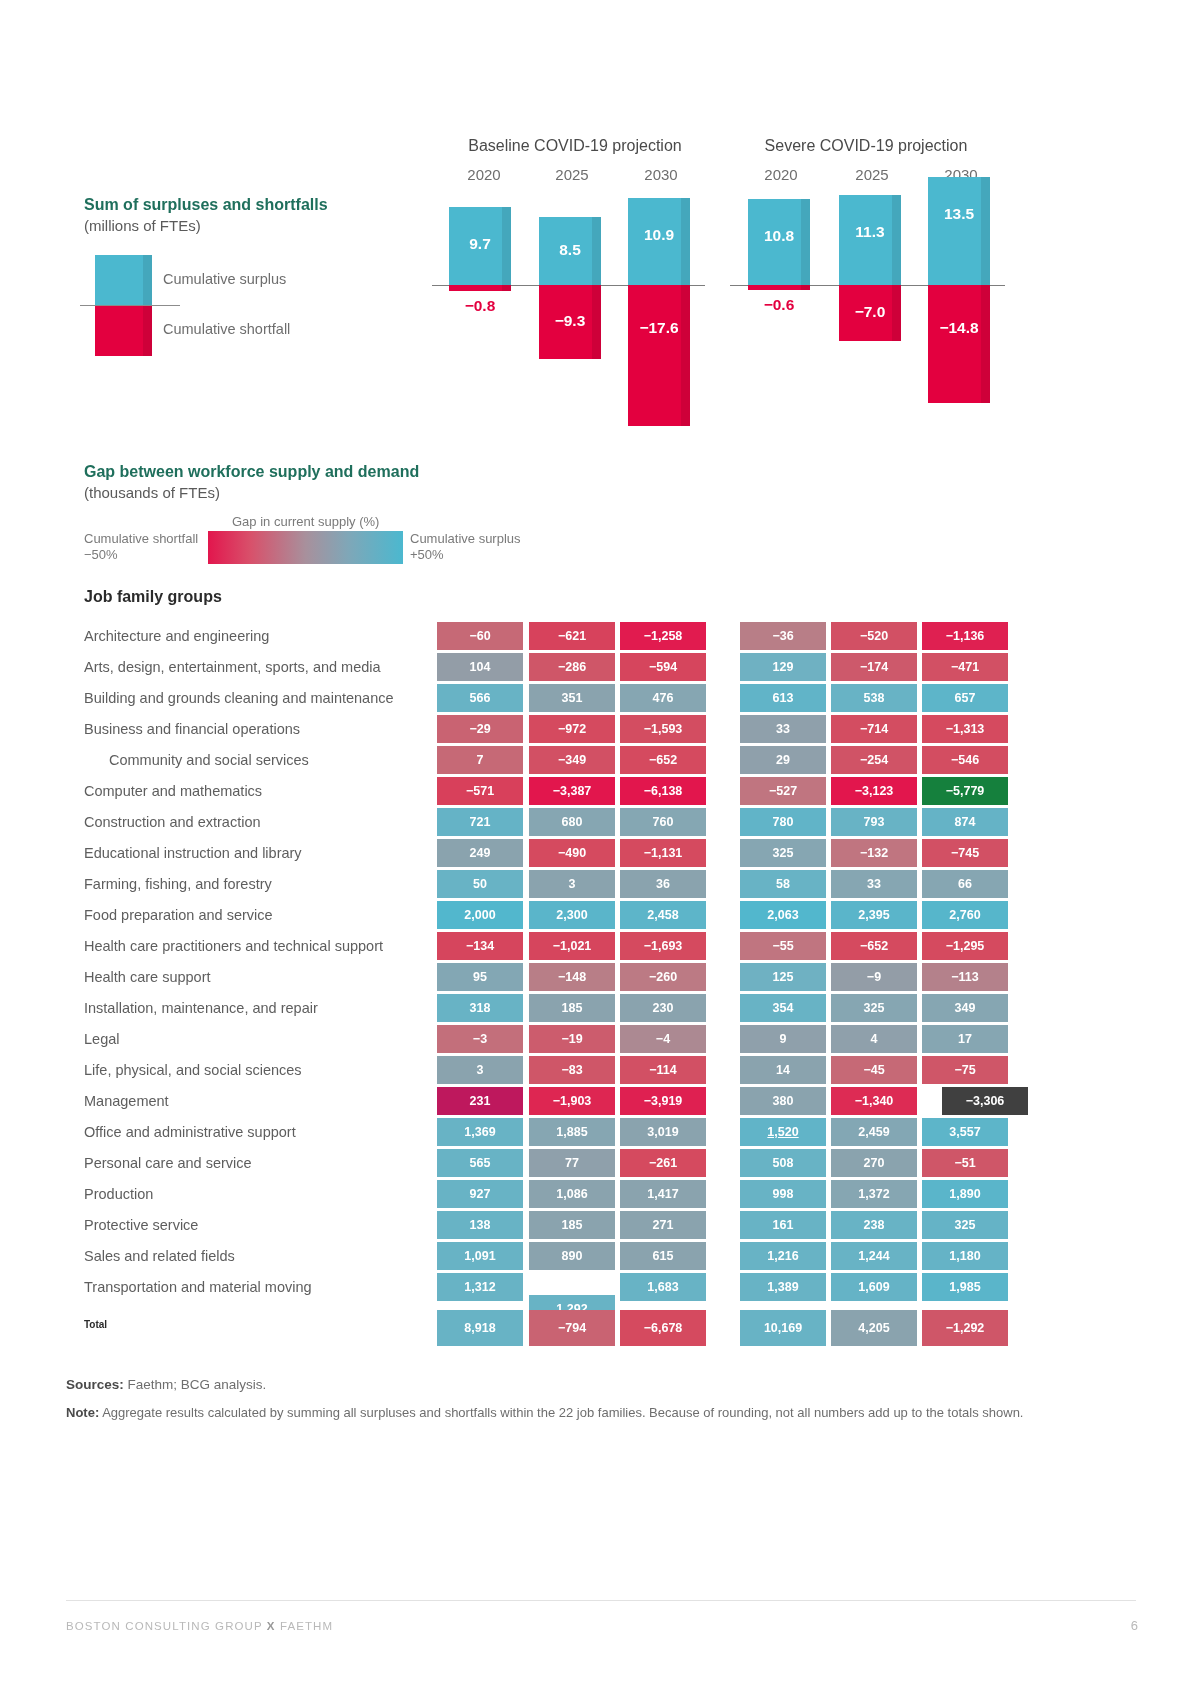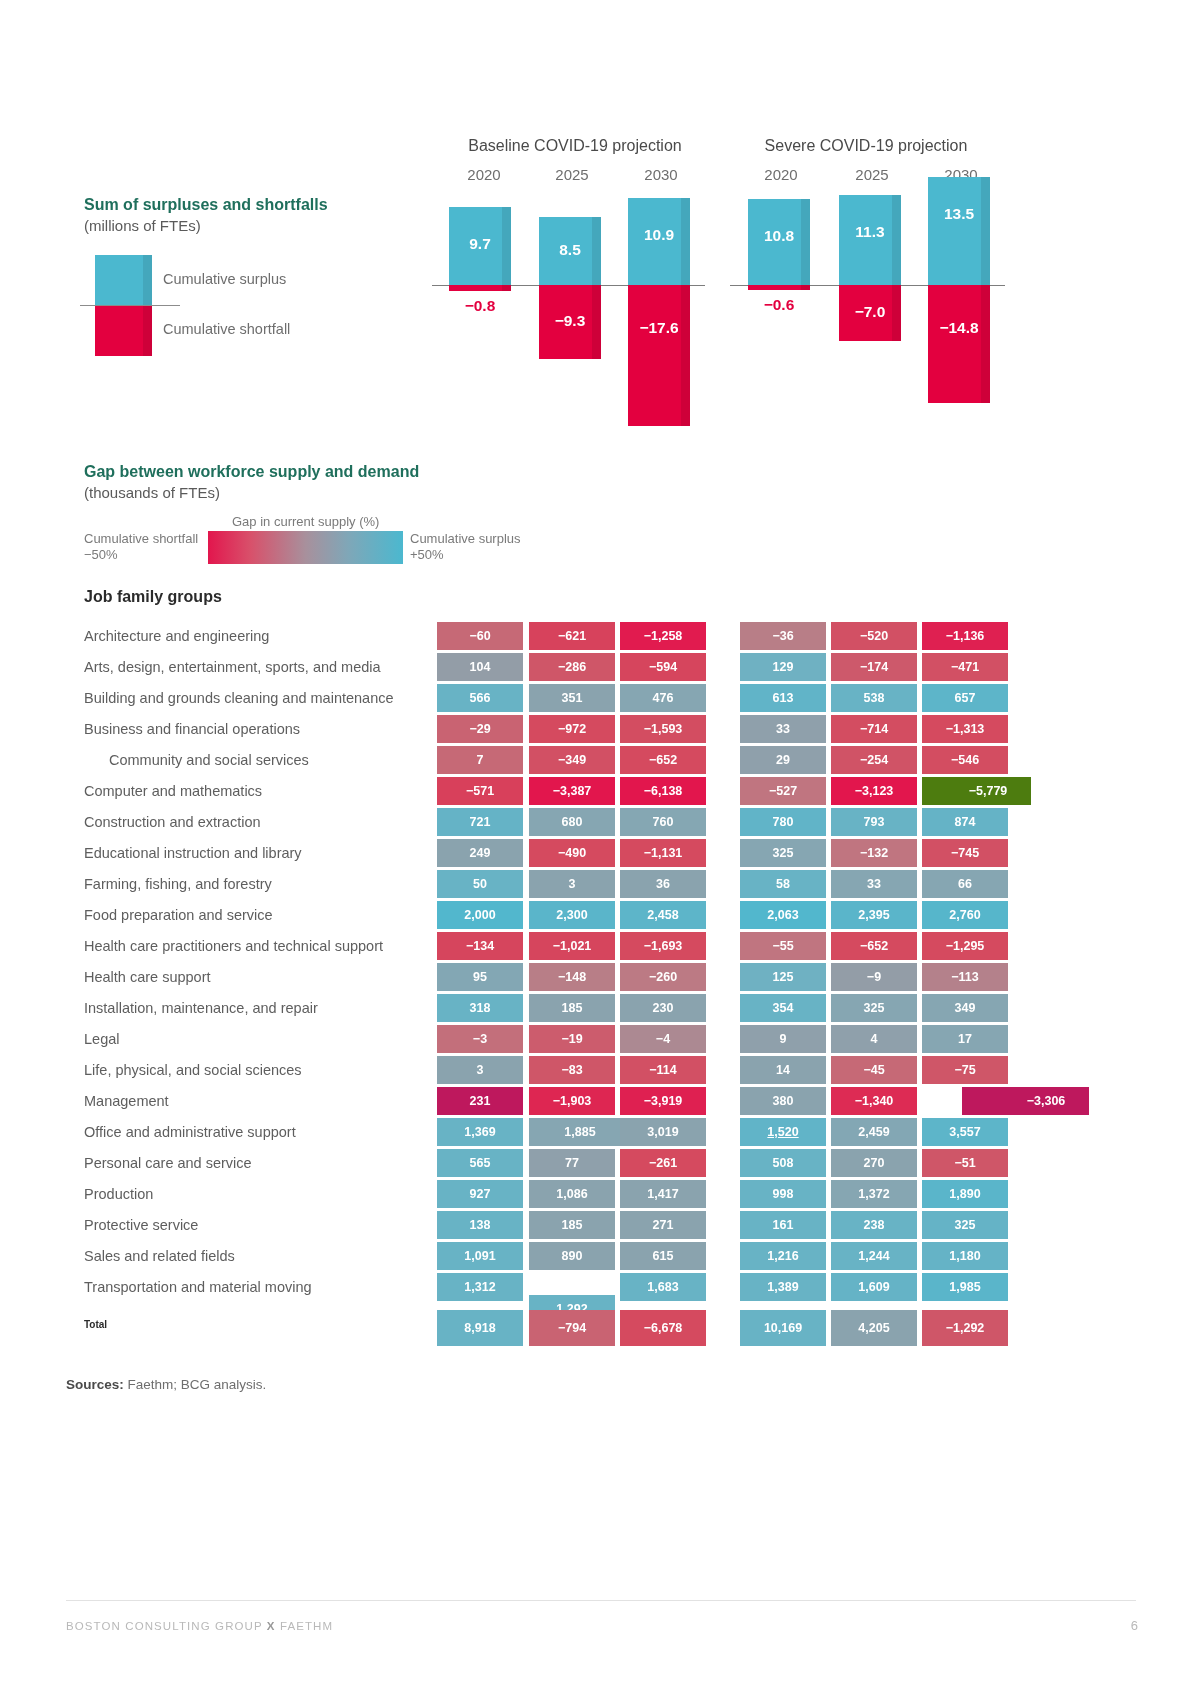--- a/index.html
+++ b/index.html
@@ -220,21 +220,21 @@
       <div class="cell" style="left: 620px; top: 746px; background: rgb(213, 74, 95);">−652</div>
       <div class="cell" style="left: 740px; top: 746px; background: rgb(143, 160, 171);">29</div>
       <div class="cell" style="left: 831px; top: 746px; background: rgb(208, 83, 102);">−254</div>
       <div class="cell" style="left: 922px; top: 746px; background: rgb(211, 77, 97);">−546</div>
       <div class="row-label" style="left: 84px; top: 783px;">Computer and mathematics</div>
       <div class="cell" style="left: 437px; top: 777px; background: rgb(216, 64, 91);">−571</div>
       <div class="cell" style="left: 529px; top: 777px; background: rgb(226, 22, 77);">−3,387</div>
       <div class="cell" style="left: 620px; top: 777px; background: rgb(226, 22, 77);">−6,138</div>
       <div class="cell" style="left: 740px; top: 777px; background: rgb(192, 117, 128);">−527</div>
       <div class="cell" style="left: 831px; top: 777px; background: rgb(226, 22, 77);">−3,123</div>
-      <div class="cell" style="left: 922px; top: 777px; background: #4d7c0f; padding-left: 23px;">−5,779</div>
+      <div class="cell" style="left: 922px; top: 777px; background: #15803d;">−5,779</div>
       <div class="row-label" style="left: 84px; top: 814px;">Construction and extraction</div>
       <div class="cell" style="left: 437px; top: 808px; background: rgb(101, 179, 198);">721</div>
       <div class="cell" style="left: 529px; top: 808px; background: rgb(134, 166, 178);">680</div>
       <div class="cell" style="left: 620px; top: 808px; background: rgb(133, 167, 179);">760</div>
       <div class="cell" style="left: 740px; top: 808px; background: rgb(97, 180, 200);">780</div>
       <div class="cell" style="left: 831px; top: 808px; background: rgb(104, 179, 197);">793</div>
       <div class="cell" style="left: 922px; top: 808px; background: rgb(101, 179, 198);">874</div>
       <div class="row-label" style="left: 84px; top: 845px;">Educational instruction and library</div>
       <div class="cell" style="left: 437px; top: 839px; background: rgb(138, 163, 174);">249</div>
       <div class="cell" style="left: 529px; top: 839px; background: rgb(213, 74, 95);">−490</div>
@@ -290,24 +290,24 @@
       <div class="cell" style="left: 620px; top: 1056px; background: rgb(210, 80, 100);">−114</div>
       <div class="cell" style="left: 740px; top: 1056px; background: rgb(138, 163, 174);">14</div>
       <div class="cell" style="left: 831px; top: 1056px; background: rgb(198, 105, 118);">−45</div>
       <div class="cell" style="left: 922px; top: 1056px; background: rgb(207, 86, 104);">−75</div>
       <div class="row-label" style="left: 84px; top: 1093px;">Management</div>
       <div class="cell" style="left: 437px; top: 1087px; background: #be185d;">231</div>
       <div class="cell" style="left: 529px; top: 1087px; background: rgb(222, 38, 82);">−1,903</div>
       <div class="cell" style="left: 620px; top: 1087px; background: rgb(223, 32, 81);">−3,919</div>
       <div class="cell" style="left: 740px; top: 1087px; background: rgb(138, 163, 174);">380</div>
       <div class="cell" style="left: 831px; top: 1087px; background: rgb(221, 43, 84);">−1,340</div>
-      <div class="cell" style="left: 962px; top: 1087px; background: #be185d; padding-left: 41px;">−3,306</div>
+      <div class="cell" style="left: 942px; top: 1087px; background: #404040;">−3,306</div>
       <div class="row-label" style="left: 84px; top: 1124px;">Office and administrative support</div>
       <div class="cell" style="left: 437px; top: 1118px; background: rgb(104, 179, 197);">1,369</div>
-      <div class="cell" style="left: 529px; top: 1118px; background: rgb(134, 166, 178); padding-left: 8px;">1,885</div>
+      <div class="cell" style="left: 529px; top: 1118px; background: rgb(134, 166, 178);">1,885</div>
       <div class="cell" style="left: 620px; top: 1118px; background: rgb(138, 163, 174);">3,019</div>
       <div class="cell" style="left: 740px; top: 1118px; background: rgb(97, 180, 200); text-decoration: underline;">1,520</div>
       <div class="cell" style="left: 831px; top: 1118px; background: rgb(131, 167, 180);">2,459</div>
       <div class="cell" style="left: 922px; top: 1118px; background: rgb(93, 181, 201);">3,557</div>
       <div class="row-label" style="left: 84px; top: 1155px;">Personal care and service</div>
       <div class="cell" style="left: 437px; top: 1149px; background: rgb(104, 179, 197);">565</div>
       <div class="cell" style="left: 529px; top: 1149px; background: rgb(143, 160, 171);">77</div>
       <div class="cell" style="left: 620px; top: 1149px; background: rgb(213, 74, 95);">−261</div>
       <div class="cell" style="left: 740px; top: 1149px; background: rgb(104, 179, 197);">508</div>
       <div class="cell" style="left: 831px; top: 1149px; background: rgb(138, 163, 174);">270</div>
@@ -346,20 +346,24 @@
       <div class="total-cell" style="left: 620px; top: 1310px; background: rgb(213, 74, 95);">−6,678</div>
       <div class="total-cell" style="left: 740px; top: 1310px; background: rgb(104, 179, 197);">10,169</div>
       <div class="total-cell" style="left: 831px; top: 1310px; background: rgb(138, 163, 174);">4,205</div>
       <div class="total-cell" style="left: 922px; top: 1310px; background: rgb(207, 86, 104);">−1,292</div>
     </div>
 
   <div class="src" style="left:66px;top:1377px;">
     <b>Sources:</b>
     <span>Faethm; BCG analysis.</span>
   </div>
+  <div class="note" style="left:66px;top:1405px;">
+    <b>Note:</b>
+    <span>Aggregate results calculated by summing all surpluses and shortfalls within the 22 job families. Because of rounding, not all numbers add up to the totals shown.</span>
+  </div>
 
   <div class="footer-rule"></div>
   <div class="footer-brand">
     <span>BOSTON CONSULTING GROUP</span>
     <span class="x">X</span>
     <span>FAETHM</span>
   </div>
   <div class="page-num">6</div>
 
 </div>

